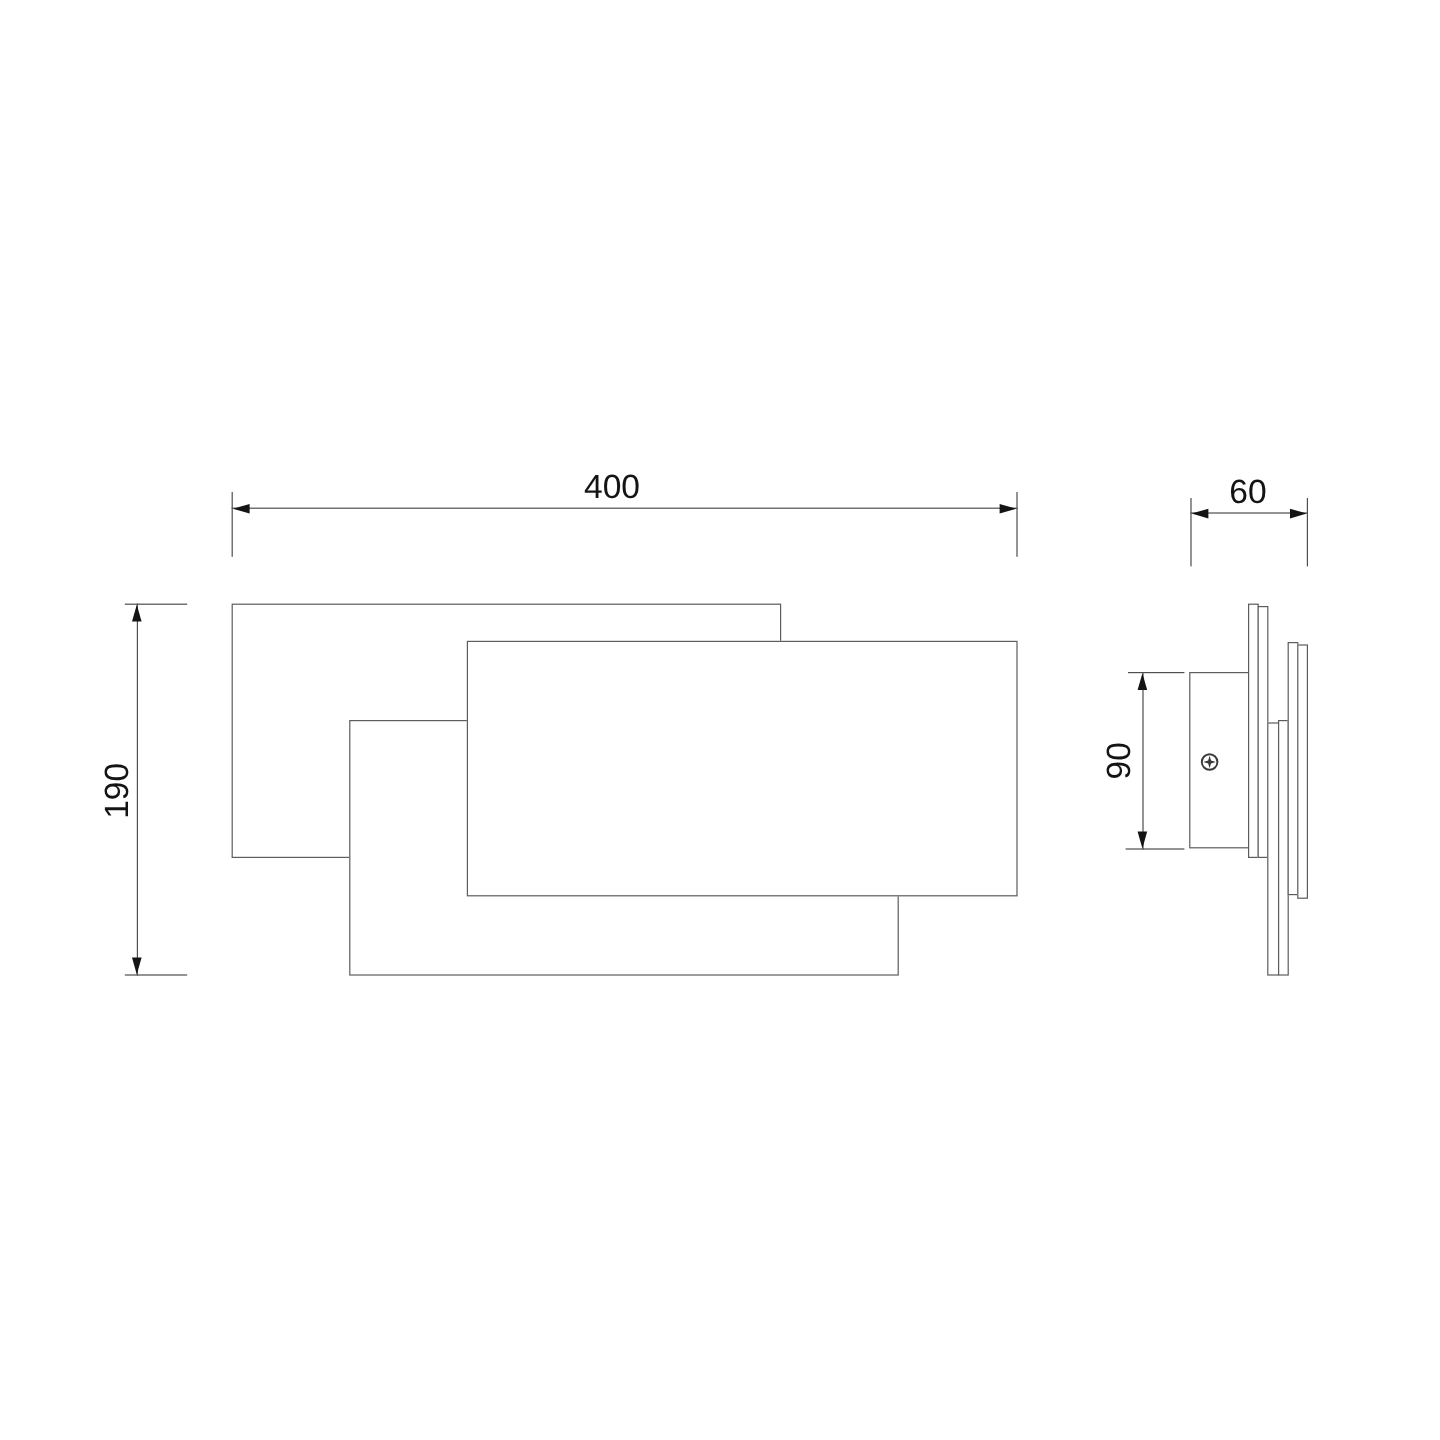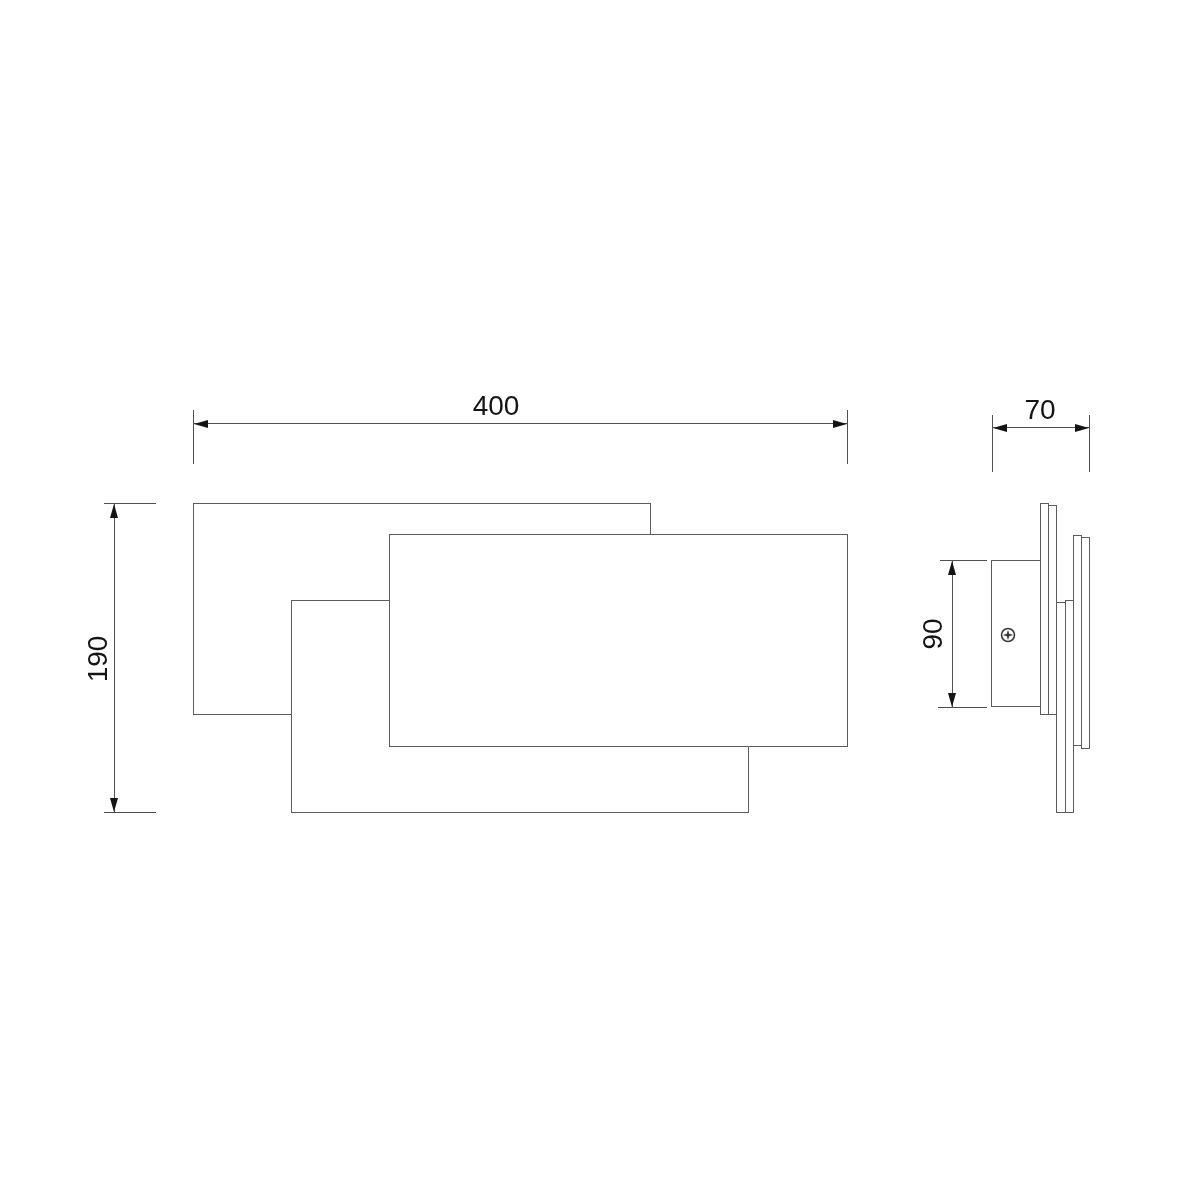--- a/index.html
+++ b/index.html
@@ -54,21 +54,21 @@
     <div class="rect" style="left:193px; top:503px; width:458px; height:212px; z-index:1;"></div>
     <div class="rect" style="left:291px; top:600px; width:458px; height:213px; z-index:2;"></div>
     <div class="rect" style="left:389px; top:534px; width:459px; height:213px; z-index:3;"></div>
 
     <div>
       <div class="vline" style="left:193px; top:410px; height:54px;"></div>
       <div class="vline" style="left:847px; top:410px; height:54px;"></div>
       <div class="hline" style="left:193px; top:423px; width:655px;"></div>
       <div class="arr left" style="left:194px; top:420px;"></div>
       <div class="arr right" style="left:833px; top:420px;"></div>
-      <div class="dim-label" style="left:396px; top:392px; width:200px;">400</div>
+      <div class="dim-label" style="left:410px; top:392px; width:200px;">400</div>
     </div>
 
     <div>
       <div class="hline" style="left:104px; top:503px; width:52px;"></div>
       <div class="hline" style="left:104px; top:812px; width:52px;"></div>
       <div class="vline" style="left:114px; top:503px; height:310px;"></div>
       <div class="arr up" style="left:110px; top:504px;"></div>
       <div class="arr down" style="left:110px; top:798px;"></div>
       <div class="dim-label rot" style="left:98px; top:659px;">190</div>
     </div>
@@ -89,21 +89,21 @@
     <div class="rect" style="left:1065px; top:600px; width:9px;  height:213px; z-index:3;"></div>
     <div class="rect" style="left:1073px; top:535px; width:9px;  height:211px; z-index:3;"></div>
     <div class="rect" style="left:1081px; top:537px; width:9px;  height:212px; z-index:3;"></div>
 
     <div>
       <div class="vline" style="left:992px; top:415px; height:57px;"></div>
       <div class="vline" style="left:1089px; top:415px; height:57px;"></div>
       <div class="hline" style="left:992px; top:427px; width:98px;"></div>
       <div class="arr left" style="left:993px;  top:424px;"></div>
       <div class="arr right" style="left:1075px; top:424px;"></div>
-      <div class="dim-label" style="left:990px; top:396px; width:100px;">70</div>
+      <div class="dim-label" style="left:990px; top:396px; width:100px;">60</div>
     </div>
 
     <div>
       <div class="hline" style="left:940px; top:560px; width:47px;"></div>
       <div class="hline" style="left:938px; top:707px; width:49px;"></div>
       <div class="vline" style="left:952px; top:560px; height:148px;"></div>
       <div class="arr up" style="left:948px; top:561px;"></div>
       <div class="arr down" style="left:948px; top:693px;"></div>
       <div class="dim-label rot" style="left:933px; top:634px;">90</div>
     </div>

